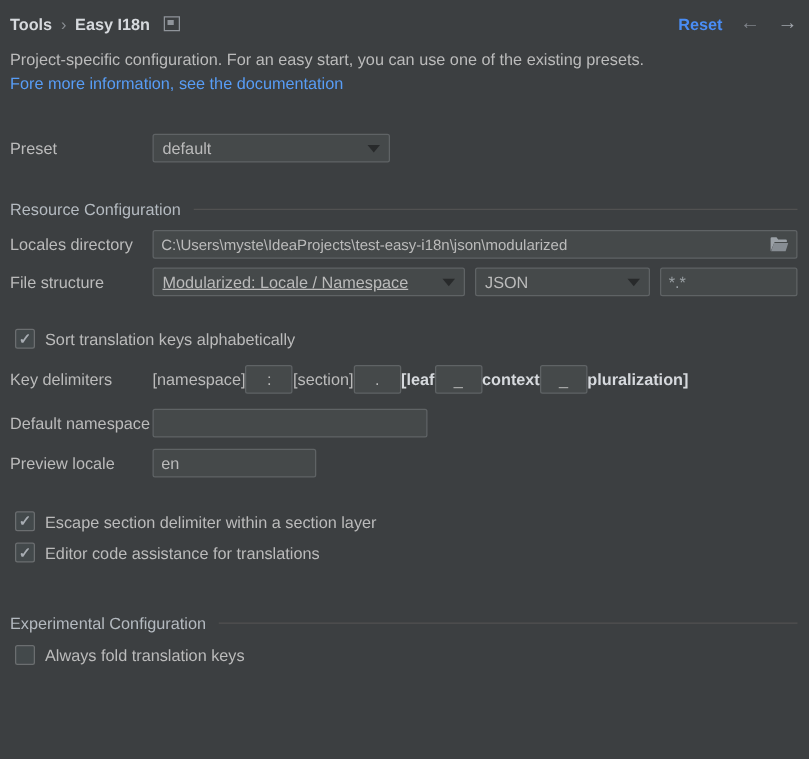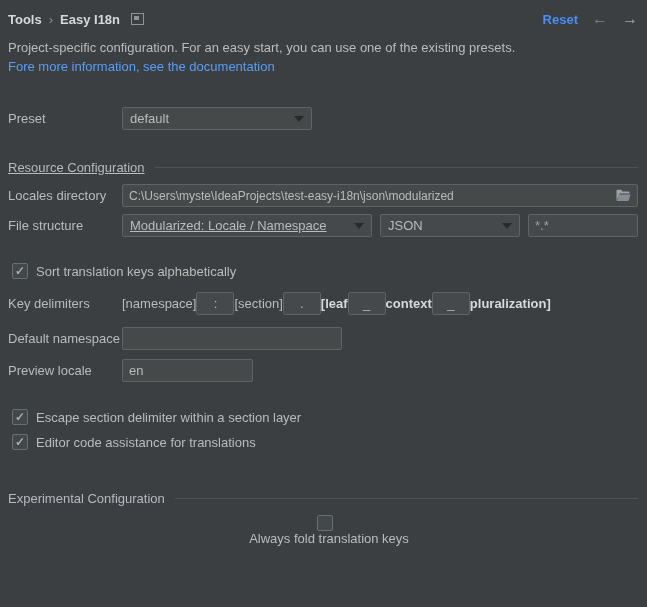--- a/index.html
+++ b/index.html
@@ -61,32 +61,32 @@
   .cb-label{margin-left:8px;}
 
   
   .delims{display:flex;align-items:center;}
   .delim-input{width:38px;text-align:center;}
   .tok{color:#bbbbbb;}
   .tok.bold{font-weight:bold;color:#d6d9dd;}
 
   
   .m-preset{margin-top:31px;}
-  .m-res-header{margin-top:30px;text-decoration:underline;}
+  .m-res-header{margin-top:30px;}
   .m-locales{margin-top:9px;}
   .m-filestruct{margin-top:7px;}
   .m-sort{margin-top:25px;}
   .m-ed-header{margin-top:41px;}
   .m-delims{margin-top:12px;}
   .m-defns{margin-top:12px;}
   .m-preview{margin-top:9px;}
   .m-escape{margin-top:26px;}
   .m-assist{margin-top:7px;}
   .m-exp-header{margin-top:40px;}
-  .m-fold{margin-top:9px;flex-direction:column;}
+  .m-fold{margin-top:9px;}
 
   .folder-icon{flex-shrink:0;margin-left:6px;cursor:pointer;}
 </style>
 </head>
 <body>
 
 <div class="page">
 
   <div class="header">
     <div class="breadcrumb">

